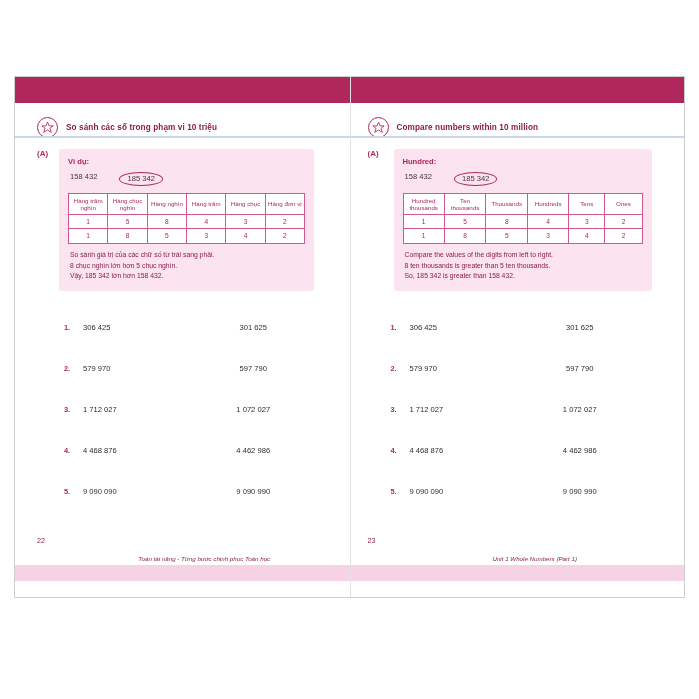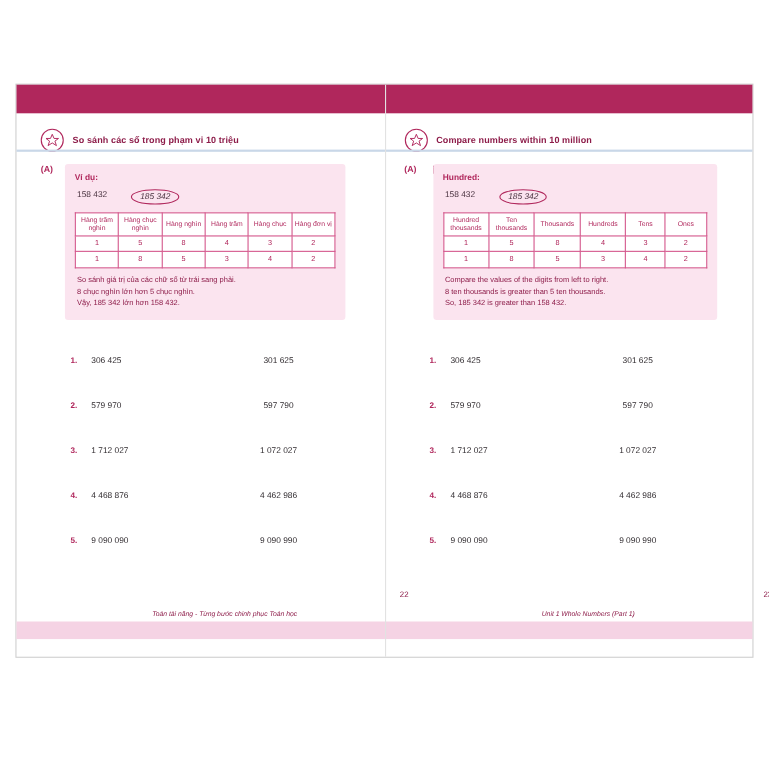--- a/index.html
+++ b/index.html
@@ -126,21 +126,20 @@
     gap: 22px;
     margin-bottom: 7px;
     padding-left: 2px;
   }
   .ex-nums .circled {
     border: 1.2px solid #b0275c;
     border-radius: 50%;
     padding: 2px 7px;
     display: inline-block;
     line-height: 1;
-    font-style: italic;
   }
 
   table.place-table {
     border-collapse: collapse;
     margin: 0 auto 6px auto;
     background: #ffffff;
   }
   table.place-table th,
   table.place-table td {
     border: 1px solid #d4578c;
@@ -196,21 +195,21 @@
     left: 0;
     bottom: 16px;
     width: 100%;
     height: 16px;
     background: #f5d3e4;
   }
   .page-num {
     position: absolute;
     bottom: 52px;
     width: 100%;
-    text-align: right;
+    text-align: left;
     font-size: 7.2px;
     color: #8d1c49;
   }
   .footer-text {
     position: absolute;
     bottom: 35px;
     width: 100%;
     text-align: center;
     font-size: 6.2px;
     font-style: italic;

